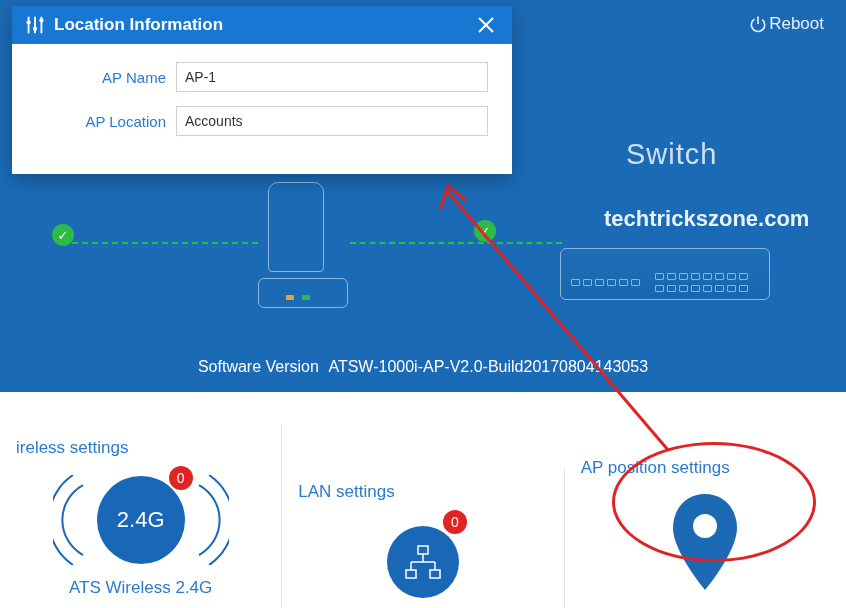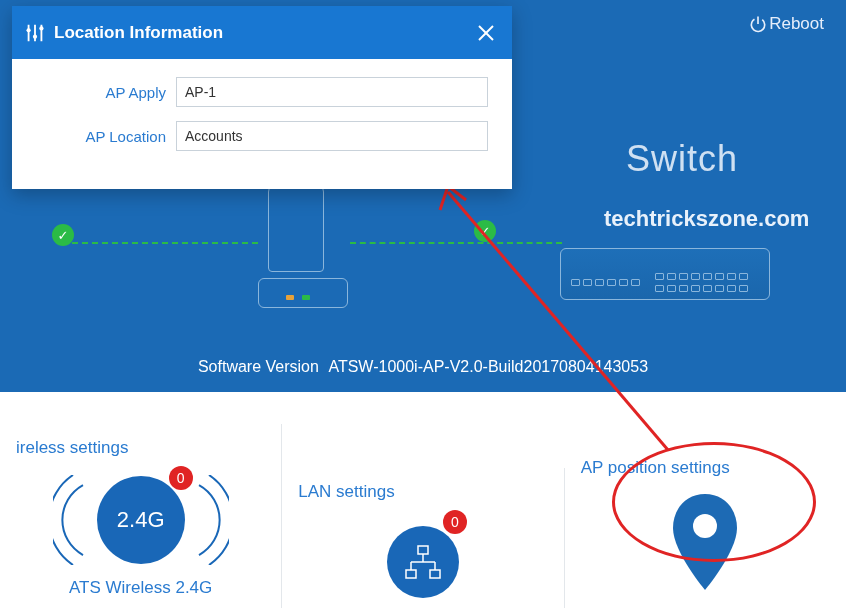--- a/index.html
+++ b/index.html
@@ -5,21 +5,21 @@
   * { box-sizing: border-box; margin: 0; padding: 0; }
   html, body { width: 846px; height: 608px; overflow: hidden; font-family: "Segoe UI", Arial, sans-serif; }
   body { background: #1b6ab5; position: relative; }
 
   
   .topbar { position: absolute; top: 0; left: 0; right: 0; height: 48px; }
   .reboot { position: absolute; right: 22px; top: 14px; color: #e6eefb; font-size: 17px; display: flex; align-items: center; gap: 1px; cursor: pointer; }
   .reboot svg { width: 20px; height: 20px; }
 
   
-  .switch-label { position: absolute; left: 626px; top: 138px; color: #cfe0f2; font-size: 36px; font-weight: 300; letter-spacing: 1px; }
+  .switch-label { position: absolute; left: 626px; top: 138px; color: #cfe0f2; font-size: 29px; font-weight: 300; letter-spacing: 1px; }
   .watermark { position: absolute; left: 604px; top: 206px; color: #e8f1fb; font-size: 22px; font-weight: 600; }
   .switch-device { position: absolute; left: 560px; top: 248px; width: 210px; height: 52px; border: 1.5px solid #8ab6dc; border-radius: 6px; background: linear-gradient(#1e6fb8,#1a66ac); }
   .switch-slot { position: absolute; width: 9px; height: 7px; background: transparent; border: 1px solid #8ab6dc; border-radius: 1px; }
 
   .ap-device { position: absolute; left: 258px; top: 172px; width: 90px; height: 136px; }
   .ap-body { position: absolute; left: 10px; top: 10px; width: 56px; height: 90px; border: 1.5px solid #8ab6dc; border-radius: 10px 10px 4px 4px; }
   .ap-base { position: absolute; left: 0; bottom: 0; width: 90px; height: 30px; border: 1.5px solid #8ab6dc; border-radius: 6px; }
   .ap-led1 { position:absolute; left: 28px; bottom: 8px; width:8px; height:5px; background:#e8a23a; border-radius:1px;}
   .ap-led2 { position:absolute; left: 44px; bottom: 8px; width:8px; height:5px; background:#2bbb46; border-radius:1px;}
 
@@ -47,21 +47,21 @@
 
   
   .circle-med { width: 72px; height: 72px; background:#1967b7; border-radius:50%; margin: 12px auto 0; display:flex; align-items:center; justify-content:center; position:relative; }
 
   
   .pin-wrap { text-align:center; margin-top: 2px; }
   .red-ellipse { position:absolute; border:3px solid #e02424; border-radius:50%; width: 204px; height: 120px; left: 612px; top: 442px; pointer-events:none; }
 
   
   .modal { position: absolute; left: 12px; top: 6px; width: 500px; background: #fff; box-shadow: 0 6px 18px rgba(0,0,0,.25); }
-  .modal-header { background: #1877d2; color:#fff; height: 53px; display:flex; align-items:center; padding: 0 12px; }
+  .modal-header { background: #1877d2; color:#fff; height: 38px; display:flex; align-items:center; padding: 0 12px; }
   .modal-header .ttl { font-size: 17px; font-weight: 600; margin-left: 8px; }
   .modal-header .close { margin-left:auto; width:28px; height:28px; display:flex; align-items:center; justify-content:center; cursor:pointer; }
   .modal-body { padding: 18px 24px 24px 24px; }
   .frow { display:flex; align-items:center; margin-bottom: 14px; }
   .flabel { width: 140px; text-align:right; color:#2a7bd0; font-size:15px; padding-right: 10px; }
   .finput { flex:1; }
   .finput input { width: 100%; height: 30px; border:1px solid #c9d2da; padding: 0 8px; font-size: 14px; color:#333; outline:none; }
   .apply-row { text-align:center; margin-top: 20px; }
   .apply-btn { display:inline-block; background:#1877d2; color:#fff; border:none; width:120px; height:30px; font-size:15px; cursor:pointer; }
 
@@ -198,21 +198,21 @@
     <span class="ttl">Location Information</span>
     <span class="close">
       <svg width="18" height="18" viewBox="0 0 18 18">
           <line x1="2" y1="2" x2="16" y2="16" stroke="#fff" stroke-width="2"></line>
           <line x1="16" y1="2" x2="2" y2="16" stroke="#fff" stroke-width="2"></line>
         </svg>
     </span>
   </div>
   <div class="modal-body">
     <div class="frow">
-      <div class="flabel">AP Apply</div>
+      <div class="flabel">AP Name</div>
       <div class="finput"><input type="text" value="AP-1" style=""></div>
     </div>
     <div class="frow">
       <div class="flabel">AP Location</div>
       <div class="finput"><input type="text" value="Accounts" style=""></div>
     </div>
   </div>
 </div>
 
 </body></html>

